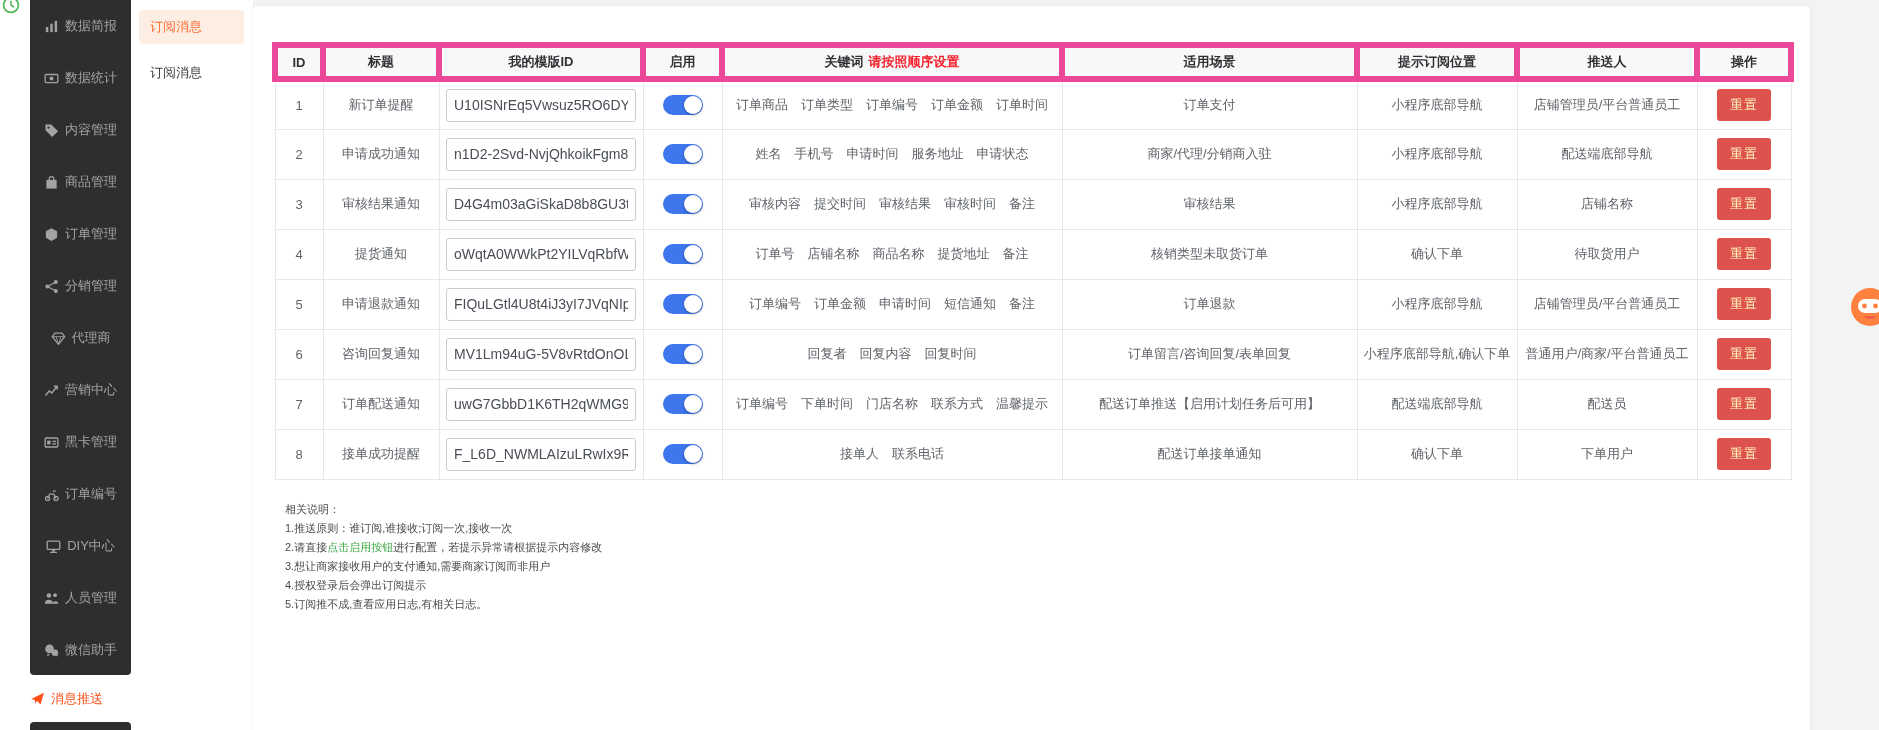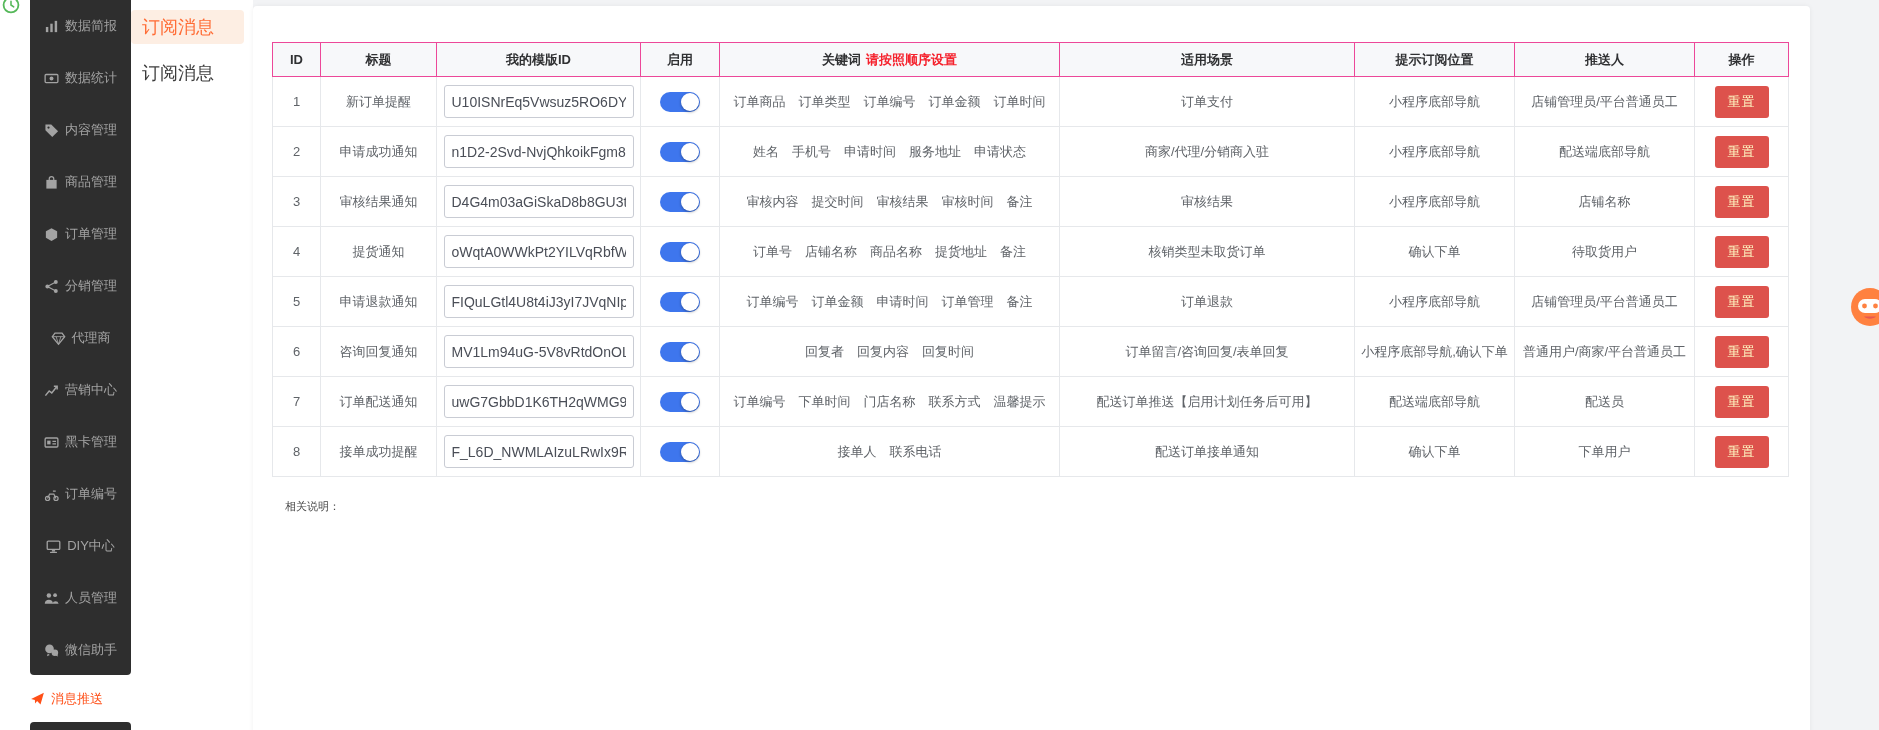--- a/index.html
+++ b/index.html
@@ -22,30 +22,30 @@
              color:var(--sidebar-text);font-size:13px;cursor:pointer;white-space:nowrap;}
   .side-item .icon,.sidebar-active .icon{display:inline-flex;width:15px;height:15px;}
   .side-item svg,.sidebar-active svg{width:15px;height:15px;}
   .sidebar-active{position:absolute;left:0;top:675px;width:101px;height:47px;background:#fff;
                   display:flex;align-items:center;justify-content:flex-start;gap:6px;
                   color:var(--active-orange);font-size:13px;cursor:pointer;}
   .sidebar-peek{position:absolute;left:0;top:722px;width:101px;height:8px;background:var(--sidebar-bg);
                 border-radius:4px 4px 0 0;}
   
   .submenu{position:absolute;left:131px;top:0;width:122px;height:730px;background:#fff;}
-  .submenu-item{height:34px;line-height:34px;margin:12px 9px 0 0;padding-left:11px;
-                font-size:18px;color:#3c3c3c;border-radius:4px;cursor:pointer;white-space:nowrap;}
+  .submenu-item{height:34px;line-height:34px;margin:12px 9px 0 8px;padding-left:11px;
+                font-size:13px;color:#3c3c3c;border-radius:4px;cursor:pointer;white-space:nowrap;}
   .submenu-item.active{background:var(--submenu-active-bg);color:var(--submenu-active-text);margin-top:10px;}
   
   .main{position:absolute;left:253px;top:0;width:1626px;height:730px;background:#f2f3f5;}
   .card{position:absolute;left:0;top:6px;width:1557px;height:740px;background:#fff;
         border-radius:4px;box-shadow:0 0 5px rgba(0,0,0,0.06);}
   table.tbl{border-collapse:collapse;table-layout:fixed;width:1516px;margin:36px 0 0 19px;
             font-size:13px;}
-  .tbl th{height:34px;background:#f7f8fa;border:1px solid #ec4899;color:#303133;
+  .tbl th{height:34px;background:#f7f8fa;border:6px solid #ec4899;color:#303133;
           font-weight:bold;font-size:13px;text-align:center;padding:0 4px;}
   .tbl td{height:50px;border:1px solid #e6e8eb;color:#5f6368;text-align:center;
           padding:0 4px;overflow:hidden;white-space:nowrap;}
   .warn{color:var(--warn-red);margin-left:5px;}
   input.tpl{width:190px;height:33px;border:1px solid #c9ccd4;border-radius:3px;background:#fff;
             padding:0 7px;font-size:14px;color:#4a4e57;outline:none;
             font-family:"Liberation Sans","DejaVu Sans",sans-serif;}
   .toggle{display:inline-block;position:relative;width:40px;height:20px;border-radius:10px;
           background:var(--toggle-blue);vertical-align:middle;cursor:pointer;}
   .toggle .knob{position:absolute;right:1px;top:1px;width:18px;height:18px;border-radius:50%;
@@ -292,21 +292,21 @@
               <td>核销类型未取货订单</td>
               <td>确认下单</td>
               <td>待取货用户</td>
               <td><button class="reset">重置</button></td>
             </tr>
             <tr>
               <td>5</td>
               <td>申请退款通知</td>
               <td><input class="tpl" type="text" value="FIQuLGtl4U8t4iJ3yI7JVqNIp_" style=""></td>
               <td><span class="toggle"><span class="knob"></span></span></td>
-              <td>订单编号　订单金额　申请时间　订单管理　备注</td>
+              <td>订单编号　订单金额　申请时间　短信通知　备注</td>
               <td>订单退款</td>
               <td>小程序底部导航</td>
               <td>店铺管理员/平台普通员工</td>
               <td><button class="reset">重置</button></td>
             </tr>
             <tr>
               <td>6</td>
               <td>咨询回复通知</td>
               <td><input class="tpl" type="text" value="MV1Lm94uG-5V8vRtdOnOLI" style=""></td>
               <td><span class="toggle"><span class="knob"></span></span></td>
@@ -335,20 +335,27 @@
               <td>接单人　联系电话</td>
               <td>配送订单接单通知</td>
               <td>确认下单</td>
               <td>下单用户</td>
               <td><button class="reset">重置</button></td>
             </tr>
           </tbody>
       </table>
       <div class="notes">
         <div class="note-title">相关说明：</div>
+        <div id="noteLines">
+            <div>1.推送原则：谁订阅,谁接收;订阅一次,接收一次</div>
+            <div><span>2.请直接</span><span class="note-green">点击启用按钮</span><span>进行配置，若提示异常请根据提示内容修改</span></div>
+            <div>3.想让商家接收用户的支付通知,需要商家订阅而非用户</div>
+            <div>4.授权登录后会弹出订阅提示</div>
+            <div>5.订阅推不成,查看应用日志,有相关日志。</div>
+          </div>
       </div>
     </section>
   </main>
 
   <div class="floating-btn">
     <svg viewBox="0 0 40 40">
         <circle cx="20" cy="20" r="19" fill="#ff8140"></circle>
         <rect x="8" y="12" width="24" height="14" rx="7" fill="#fff"></rect>
         <circle cx="14.5" cy="19" r="2.4" fill="#ff8140"></circle>
         <circle cx="25.5" cy="19" r="2.4" fill="#ff8140"></circle>

